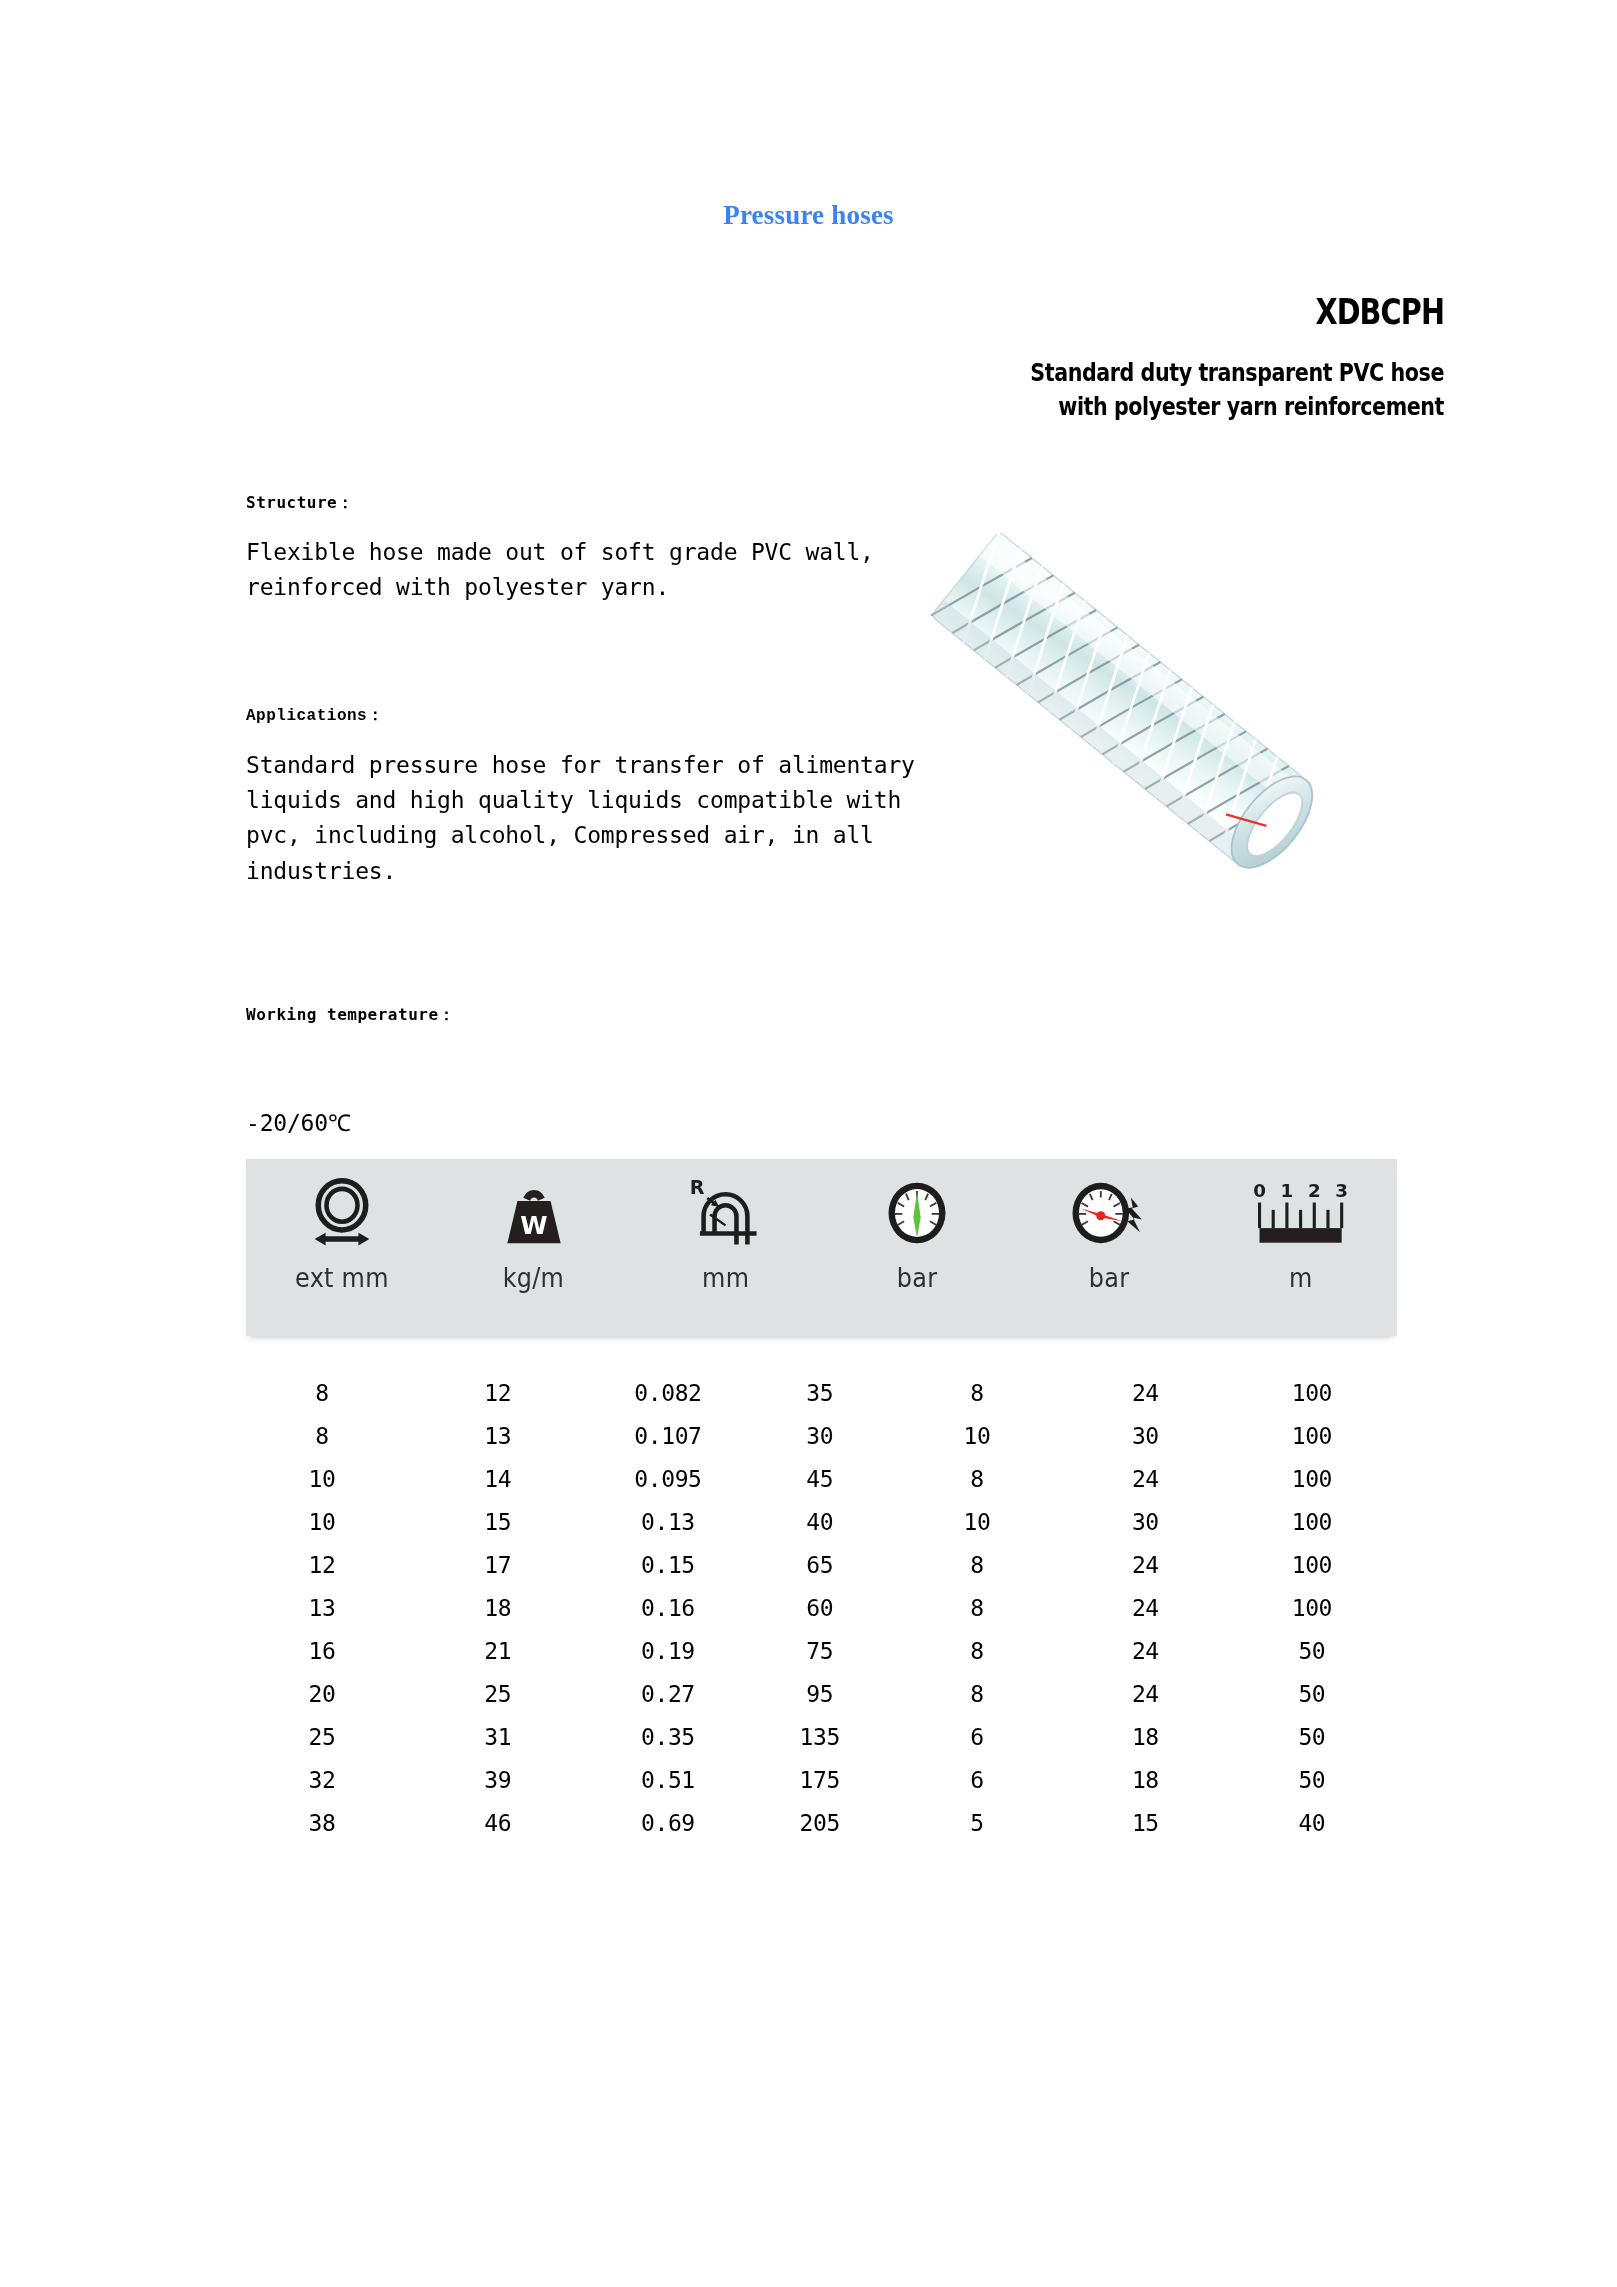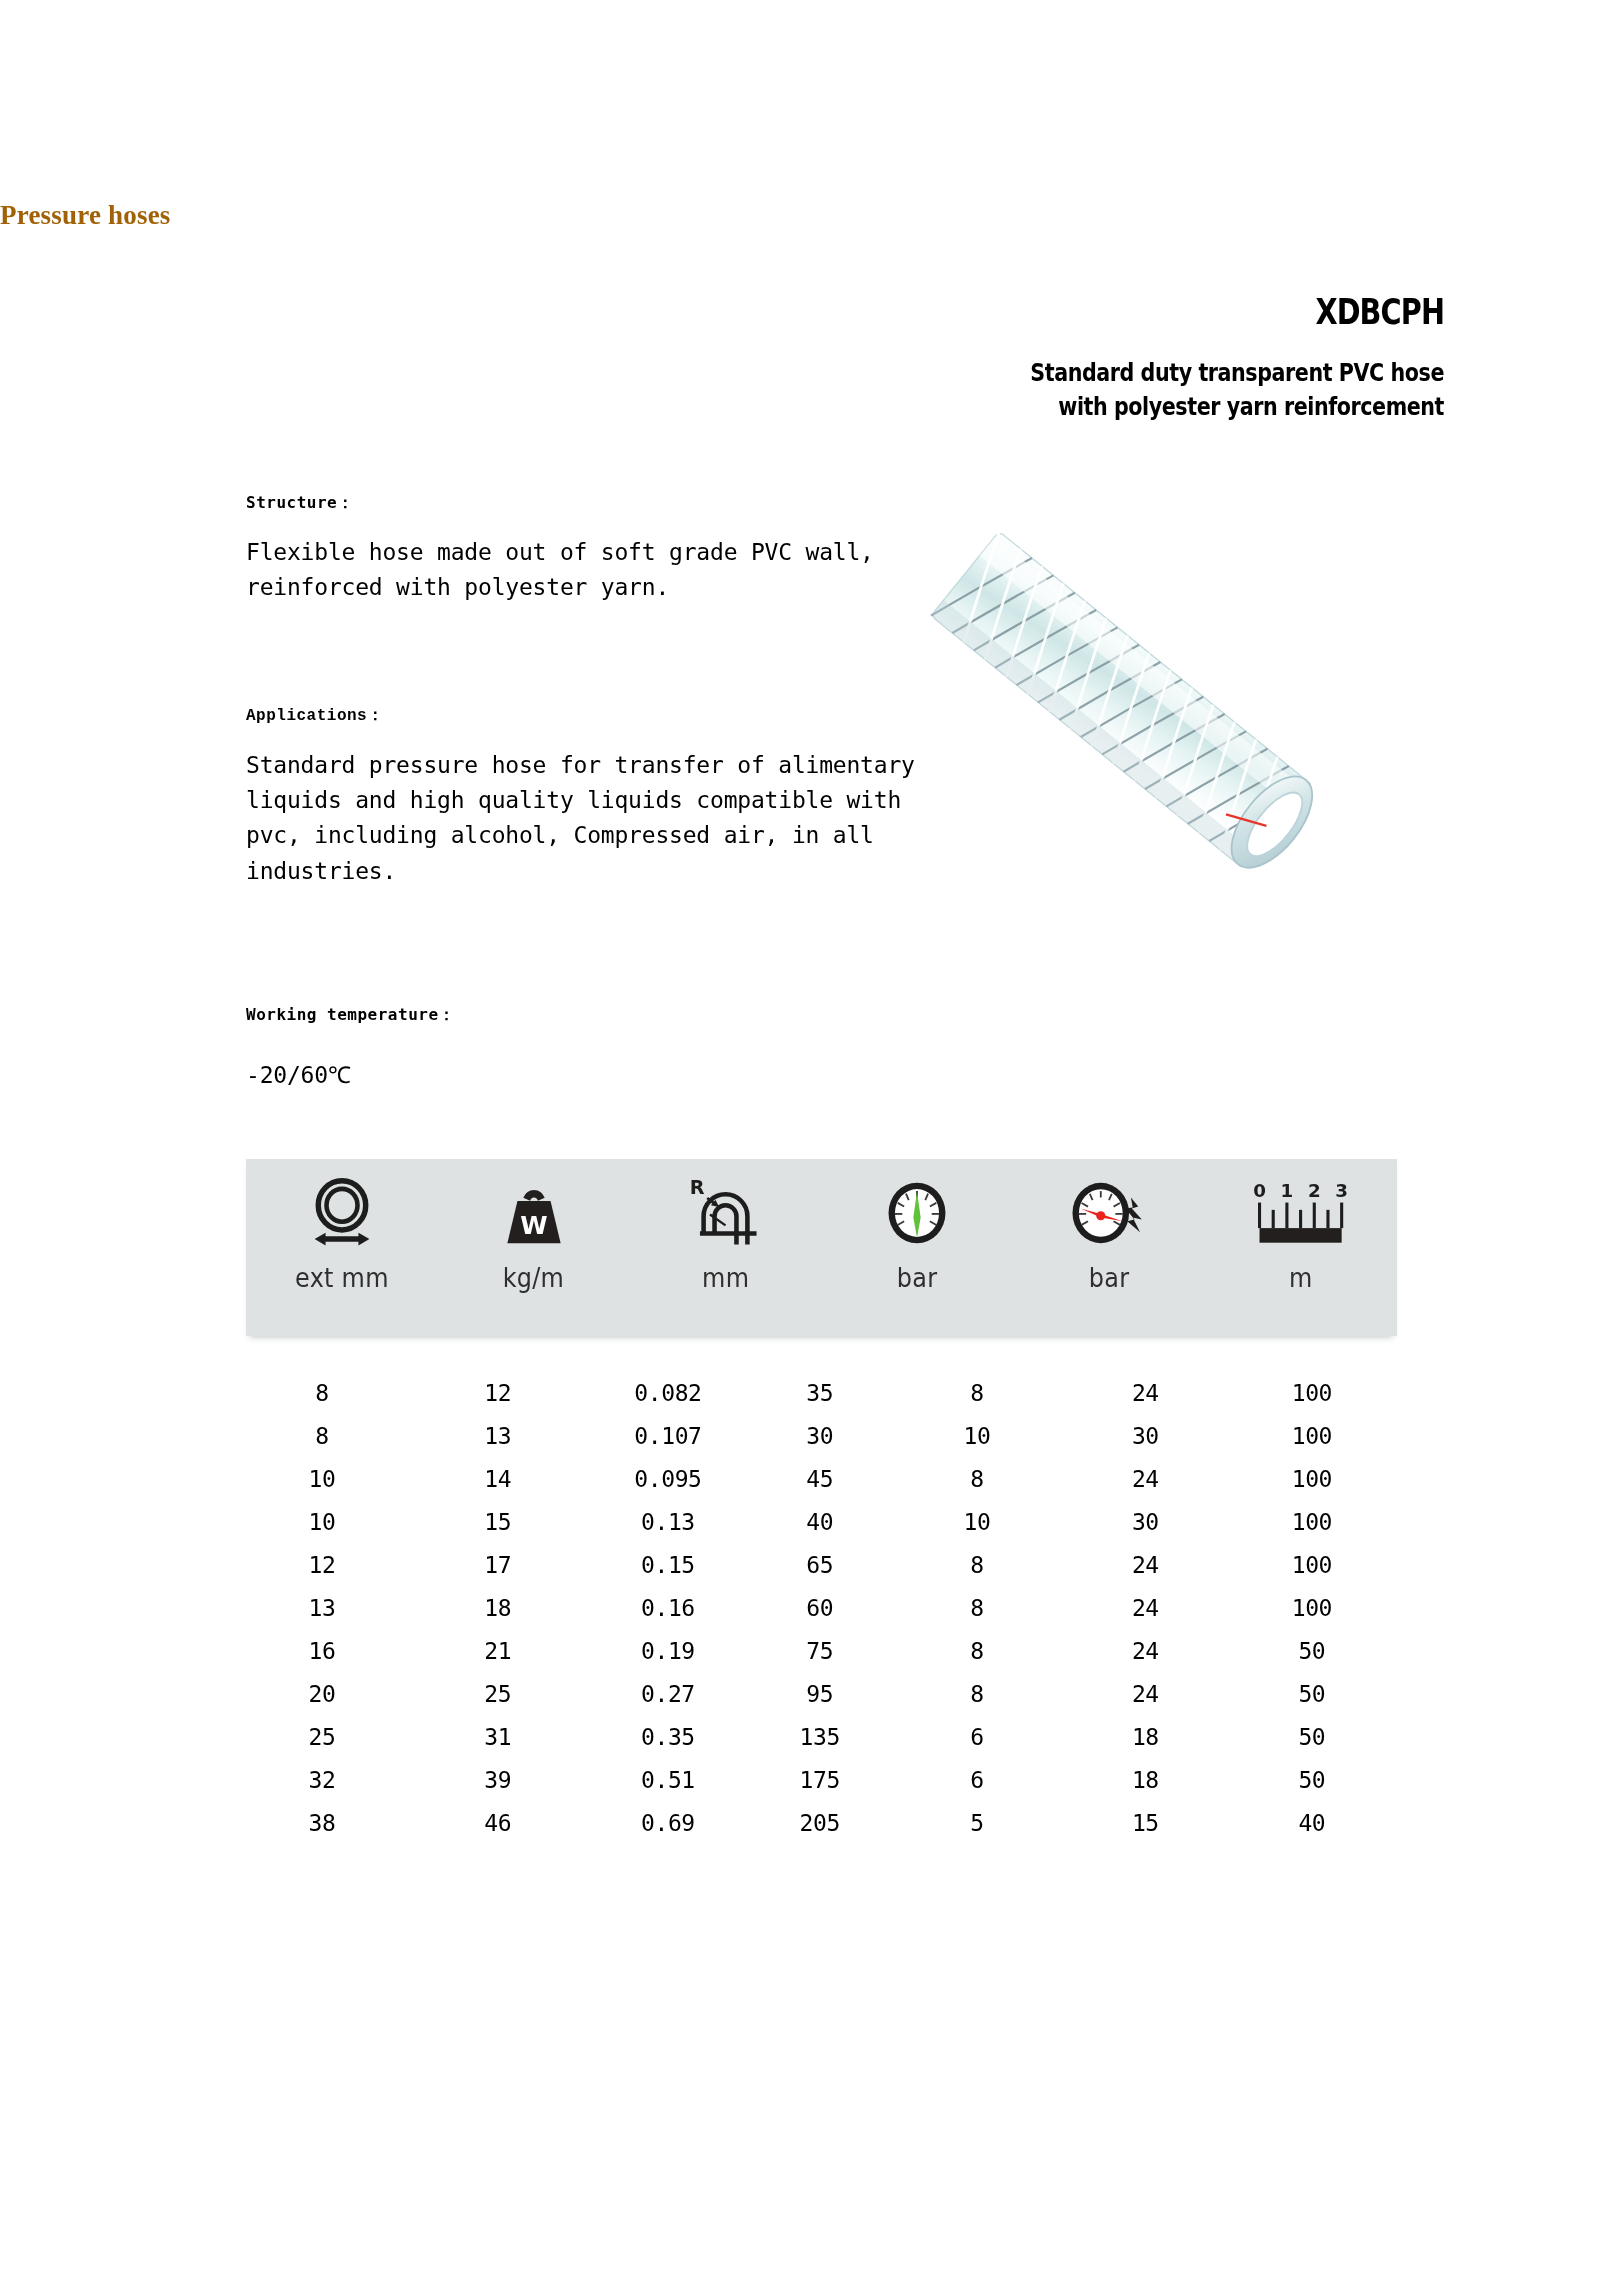--- a/index.html
+++ b/index.html
@@ -19,24 +19,25 @@
     inset: 0;
     background: #ffffff;
   }
 
   
   #page-title {
     position: absolute;
     left: 0;
     right: 0;
     top: 200px;
+    text-align: center;
     font-family: "Liberation Serif", serif;
     font-weight: bold;
     font-size: 27px;
-    color: #a16207;
+    color: #3b82f6;
     letter-spacing: 0.2px;
   }
 
   
   #product-block {
     position: absolute;
     right: 173px;
     top: 294px;
     width: 569px;
     text-align: right;
@@ -79,21 +80,21 @@
   .sec-body {
     font-size: 23px;
     line-height: 1.53;
     letter-spacing: -0.2px;
   }
   #structure-head { top: 493px; }
   #structure-body { top: 535px; }
   #applications-head { top: 705px; font-family: Liberation Mono, monospace; }
   #applications-body { top: 748px; }
   #temp-head { top: 1005px; }
-  #temp-body { top: 1058px; font-size: 23px; }
+  #temp-body { top: 1106px; font-size: 23px; }
 
   
   #hose-image {
     position: absolute;
     left: 905px;
     top: 519px;
     width: 496px;
     height: 404px;
   }
 

